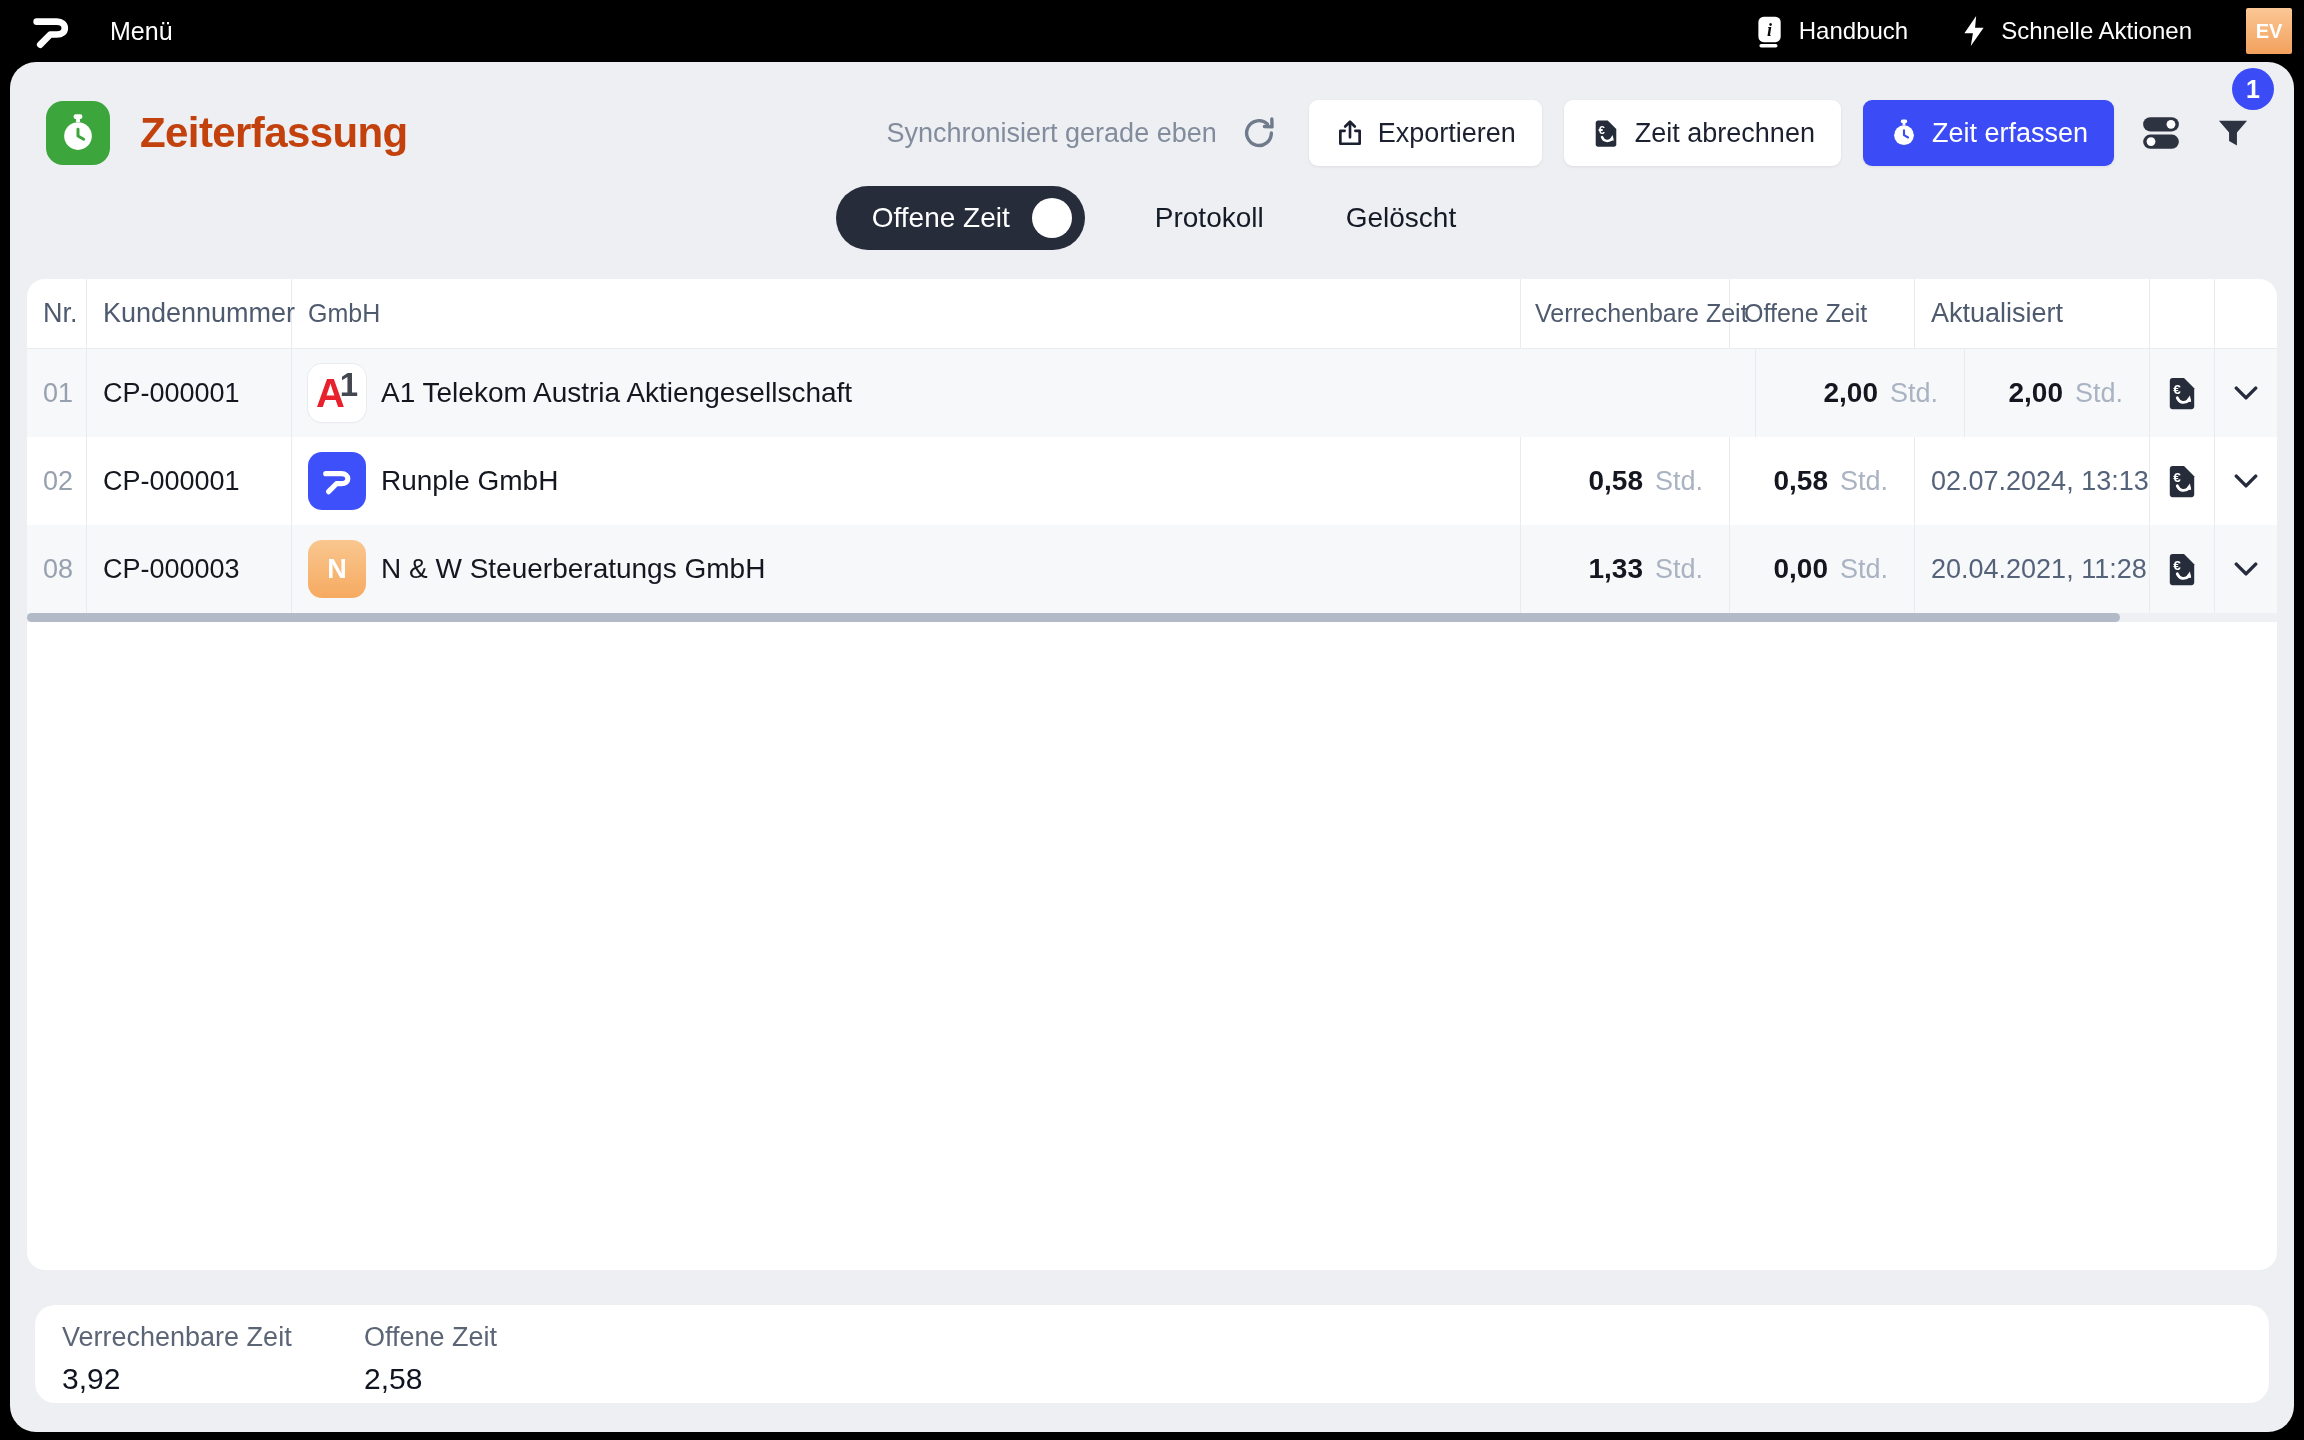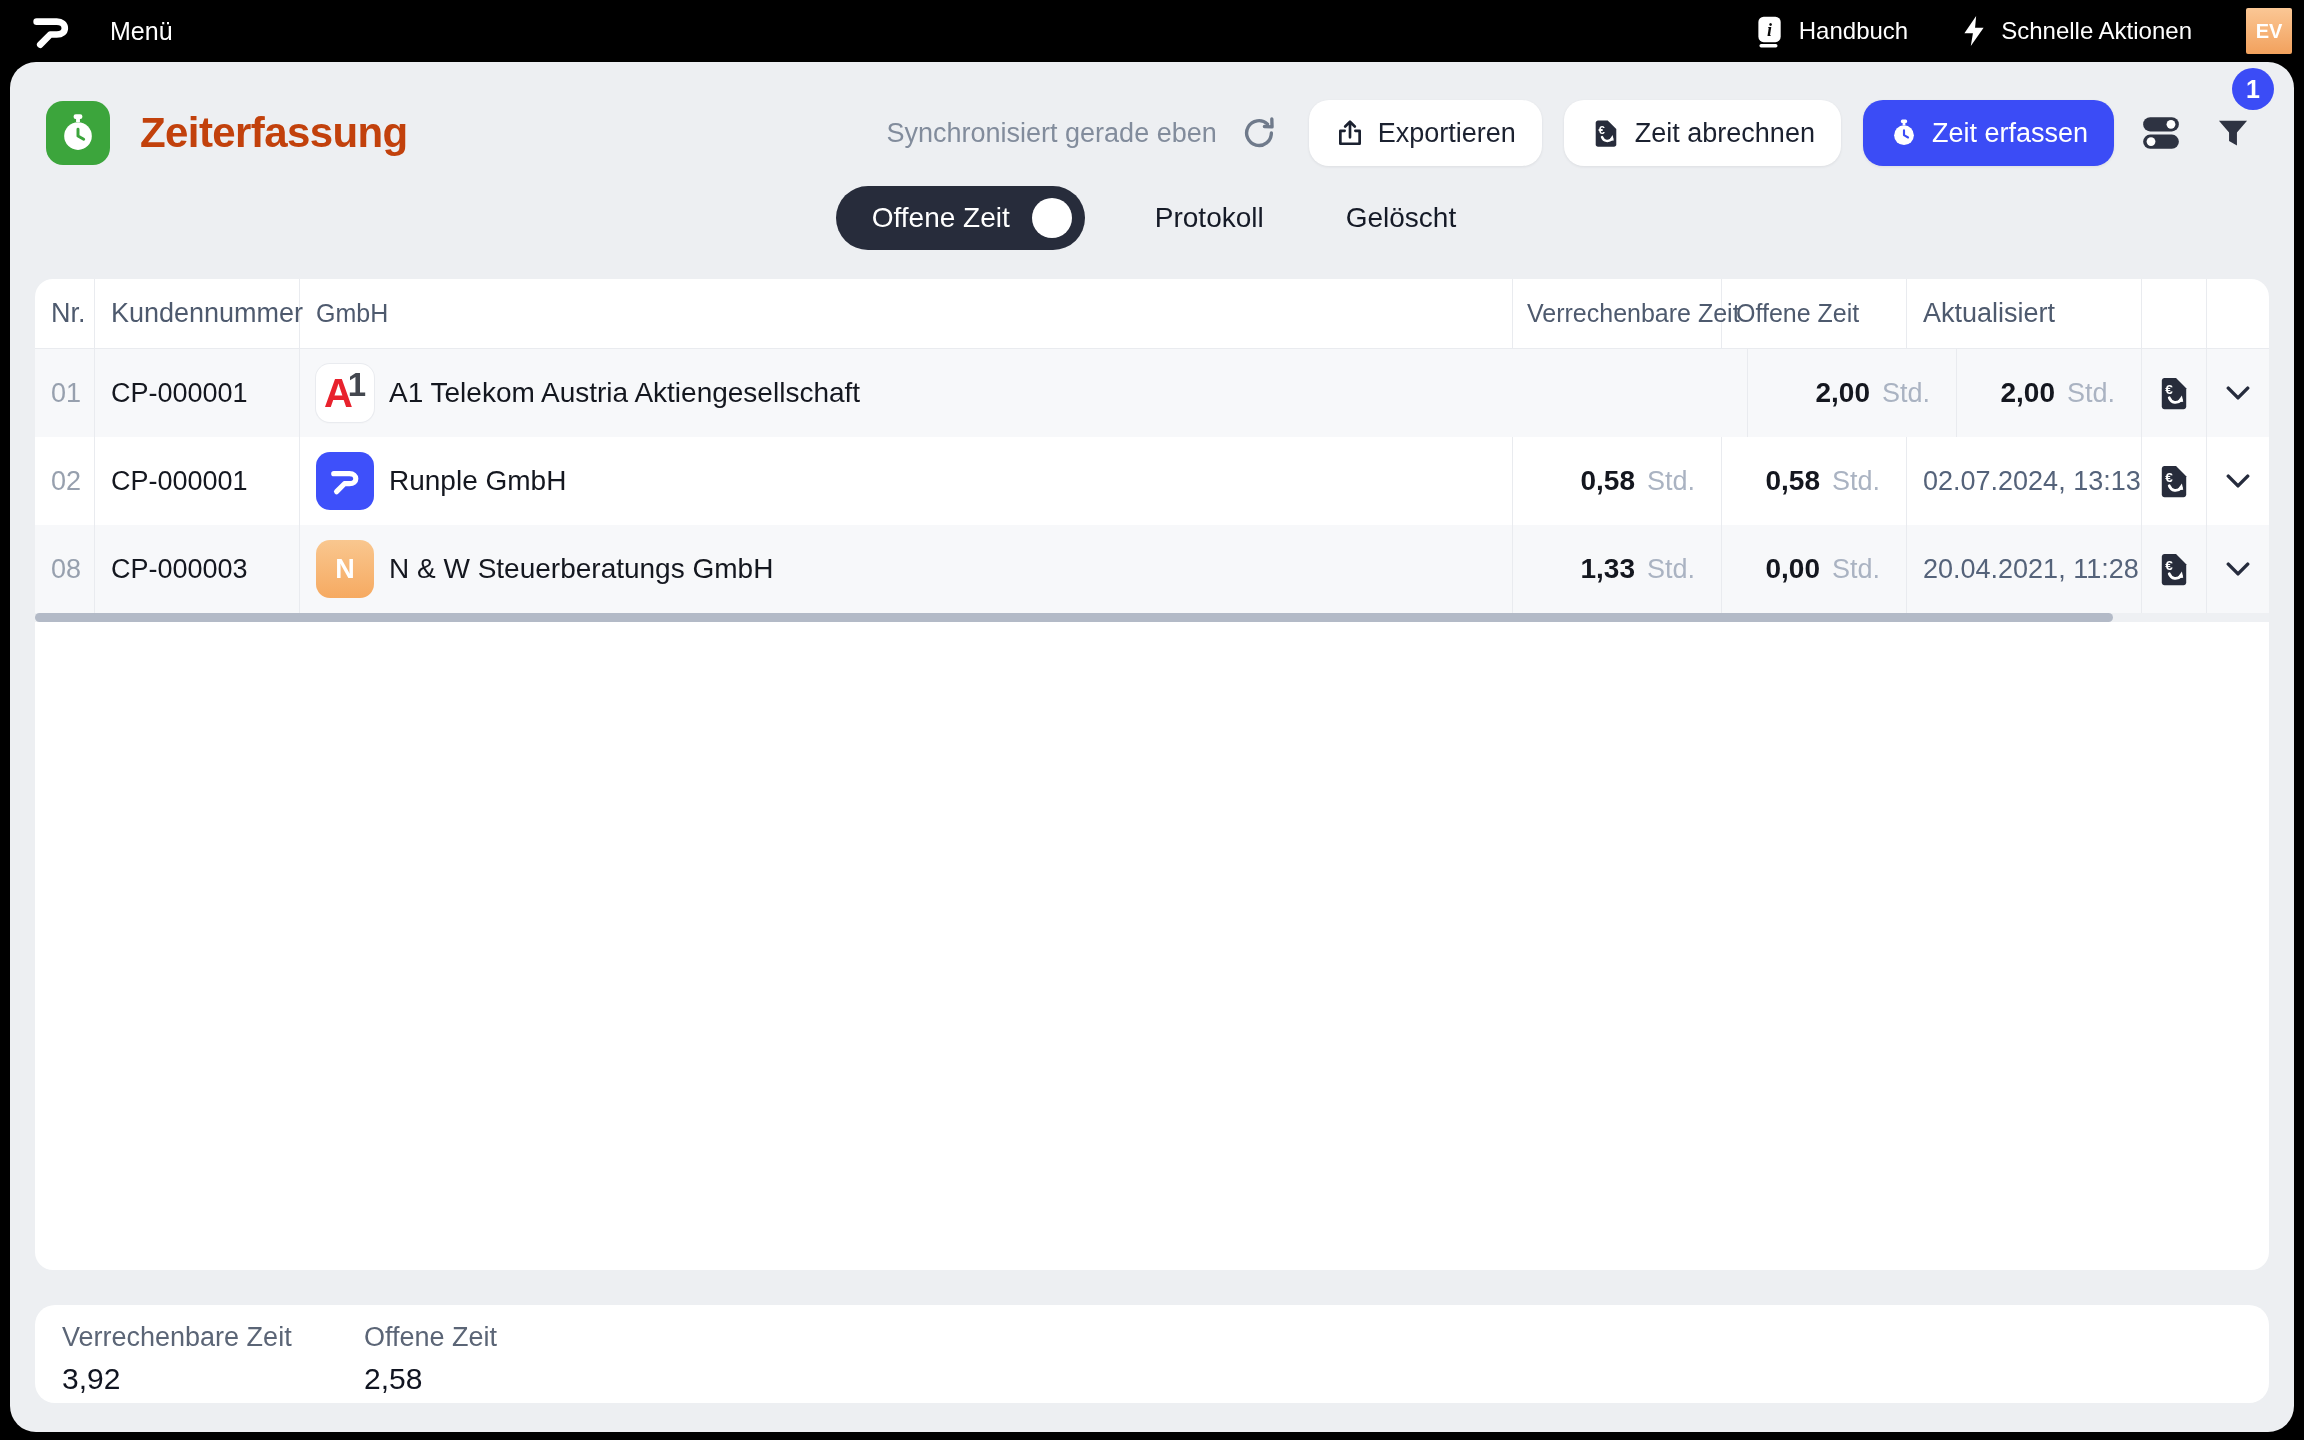--- a/index.html
+++ b/index.html
@@ -21,37 +21,37 @@
   .menu-label{font-size:25px;font-weight:500;}
   
   .card{position:absolute;left:10px;top:62px;width:2284px;height:1370px;
     background:#edeff2;border-radius:26px;overflow:hidden;}
   .card-header{display:flex;align-items:center;padding:38px 36px 0 36px;height:104px;}
   .app-icon{width:64px;height:64px;border-radius:17px;background:#3ca53c;
     display:flex;align-items:center;justify-content:center;margin-right:26px;flex:none;}
   .page-title{font-size:42px;font-weight:700;color:#c2410c;margin:4px;letter-spacing:-0.6px;}
   .header-actions{margin-left:auto;display:flex;align-items:center;gap:22px;}
   .sync{display:flex;align-items:center;gap:24px;color:#828c9c;font-size:27px;margin-right:10px;}
-  .btn{height:66px;border-radius:20px;background:#fff;display:flex;align-items:center;gap:13px;
+  .btn{height:66px;border-radius:9px;background:#fff;display:flex;align-items:center;gap:13px;
     padding:0 26px;font-size:27px;font-weight:500;color:#1b2130;cursor:pointer;
     box-shadow:0 1px 3px rgba(20,25,40,.08);white-space:nowrap;}
   .btn.primary{background:#3b4cf6;color:#fff;}
   .icon-btn{width:50px;height:50px;display:flex;align-items:center;justify-content:center;cursor:pointer;}
   .filter-wrap{position:relative;}
   .badge{position:absolute;top:-40px;right:-16px;width:42px;height:42px;border-radius:50%;
     background:#3b4cf6;color:#fff;font-size:25px;font-weight:600;
     display:flex;align-items:center;justify-content:center;}
   
   .tabs{display:flex;align-items:center;justify-content:center;gap:58px;margin-top:20px;height:64px;}
   .tab-pill{display:flex;align-items:center;gap:22px;background:#272c3b;border-radius:40px;height:64px;
     padding:0 13px 0 36px;color:#fff;font-size:28px;font-weight:500;cursor:pointer;}
   .knob{width:40px;height:40px;border-radius:50%;background:#fff;}
   .tab{font-size:28px;font-weight:500;color:#151a27;cursor:pointer;padding:0 12px;}
   
-  .panel{position:relative;margin:29px 25px 0;height:991px;background:#fff;border-radius:18px;overflow:hidden;}
+  .panel{position:relative;margin:29px 17px 0;height:991px;background:#fff;border-radius:18px;overflow:hidden;}
   .thead{display:flex;height:70px;align-items:stretch;color:#4e5a6e;font-size:25px;border-bottom:1px solid #e9ebef;}
   .trow{display:flex;height:88px;align-items:stretch;font-size:28px;color:#14171f;cursor:pointer;}
   .trow.zebra{background:#f7f8fa;}
   .c{display:flex;align-items:center;border-right:1px solid #e9ebef;white-space:nowrap;}
   .c-nr{width:60px;padding-left:16px;color:#97a0ae;font-size:27px;}
   .c-knr{width:205px;padding-left:16px;font-size:27px;}
   .c-kunde{flex:1;padding-left:16px;gap:15px;}
   .c-vz{width:209px;justify-content:flex-end;padding-right:22px;gap:12px;}
   .c-oz{width:185px;justify-content:flex-end;padding-right:22px;gap:12px;}
   .c-akt{width:235px;padding-left:16px;color:#55637a;font-size:27px;}

